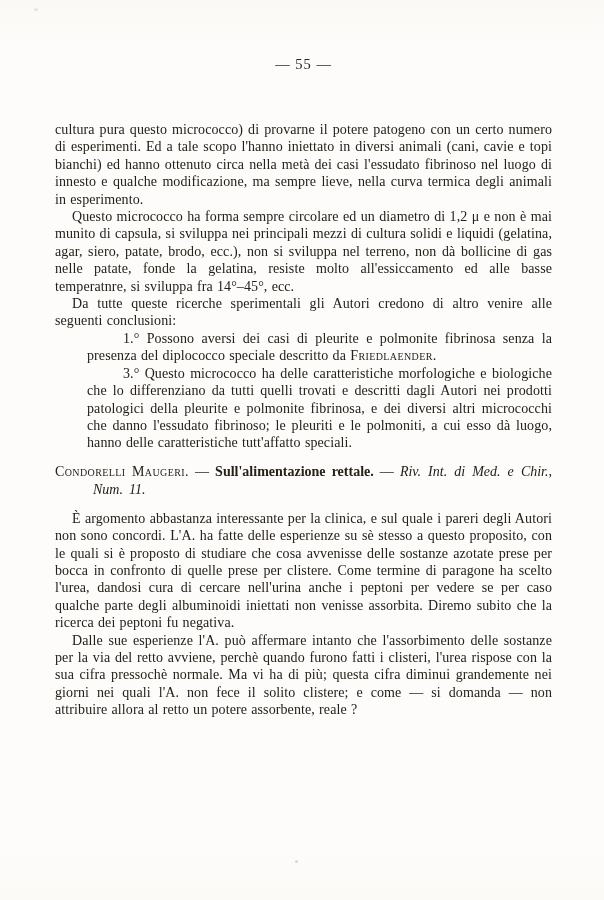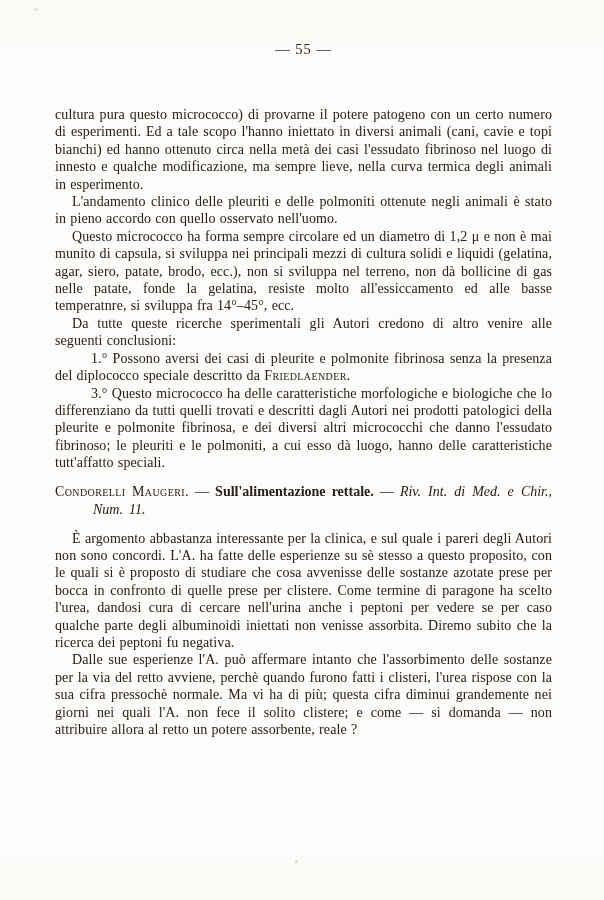--- a/index.html
+++ b/index.html
@@ -17,21 +17,21 @@
   }
   .scan-page {
     position: absolute;
     left: 0; top: 0;
     width: 604px; height: 900px;
     background: linear-gradient(180deg, #faf9f6 0%, #fdfcfa 6%, #fdfcfa 94%, #fbfaf7 100%);
   }
   .page-content {
     position: absolute;
     left: 55px;
-    top: 41px;
+    top: 56px;
     width: 497px;
   }
   .page-number {
     text-align: center;
     font-size: 14.5px;
     letter-spacing: 1px;
     margin: 0 0 14px 0;
     color: #2a241e;
   }
   p.par {
@@ -42,20 +42,21 @@
     text-indent: 17px;
     word-spacing: 0.6px;
     letter-spacing: 0.1px;
   }
   p.par.no-indent {
     text-indent: 0;
     margin-top: 48px;
   }
   p.par.conclusion {
     text-indent: 36px;
+    margin-left: 32px;
   }
   p.section-heading {
     margin: 11px 0 10px 0;
     font-size: 14px;
     line-height: 18.5px;
     text-align: justify;
     padding-left: 38px;
     text-indent: -38px;
     word-spacing: 1.5px;
   }
@@ -83,21 +84,20 @@
   <div class="speck speck-1"></div>
   <div class="speck speck-2"></div>
 
   <div class="page-content">
 
     <div class="page-number">— 55 —</div>
 
     <p class="par no-indent">cultura pura questo micrococco) di provarne il potere patogeno con un certo numero di esperimenti. Ed a tale scopo l'hanno iniettato in diversi animali (cani, cavie e topi bianchi) ed hanno ottenuto circa nella metà dei casi l'essudato fibrinoso nel luogo di innesto e qualche modificazione, ma sempre lieve, nella curva termica degli animali in esperimento.</p>
 
 
-    <p class="par">L'andamento clinico delle pleuriti e delle polmoniti ottenute negli animali è stato in pieno accordo con quello osservato nell'uomo.</p>
 
     <p class="par">Questo micrococco ha forma sempre circolare ed un diametro di 1,2 μ e non è mai munito di capsula, si sviluppa nei principali mezzi di cultura solidi e liquidi (gelatina, agar, siero, patate, brodo, ecc.), non si sviluppa nel terreno, non dà bollicine di gas nelle patate, fonde la gelatina, resiste molto all'essiccamento ed alle basse temperatnre, si sviluppa fra 14°–45°, ecc.</p>
 
     <p class="par">Da tutte queste ricerche sperimentali gli Autori credono di altro venire alle seguenti conclusioni:</p>
 
     <p class="par conclusion"><span>1.° Possono aversi dei casi di pleurite e polmonite fibrinosa senza la presenza del diplococco speciale descritto da </span><span class="smallcaps">Friedlaender</span><span>.</span></p>
 
 
     <p class="par conclusion">3.° Questo micrococco ha delle caratteristiche morfologiche e biologiche che lo differenziano da tutti quelli trovati e descritti dagli Autori nei prodotti patologici della pleurite e polmonite fibrinosa, e dei diversi altri micrococchi che danno l'essudato fibrinoso; le pleuriti e le polmoniti, a cui esso dà luogo, hanno delle caratteristiche tutt'affatto speciali.</p>
 

